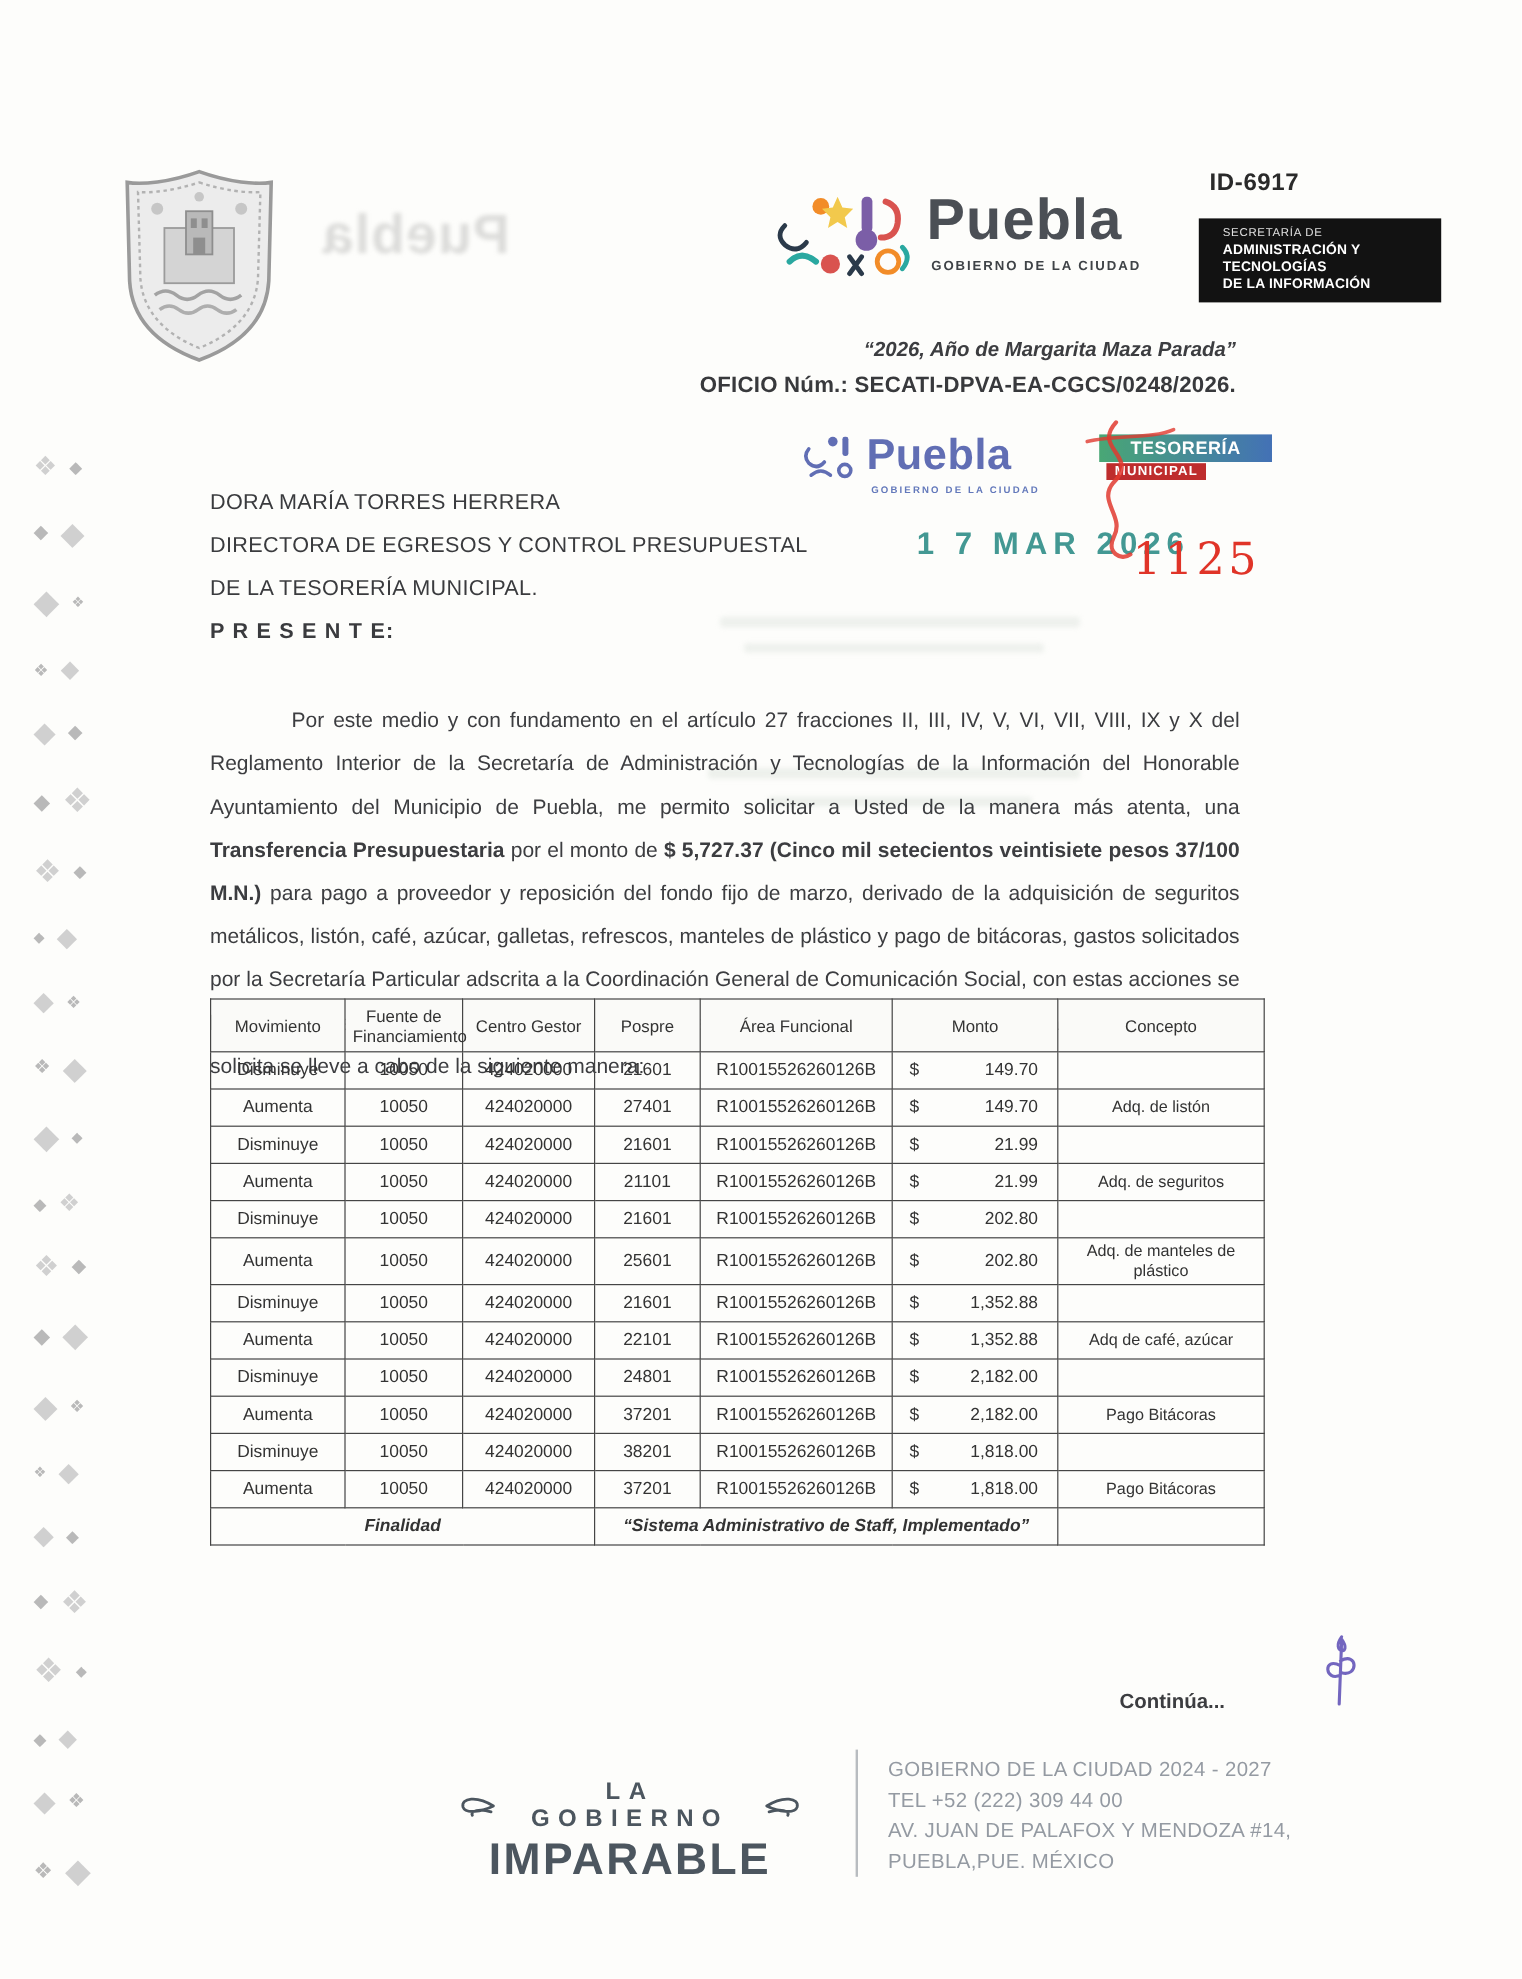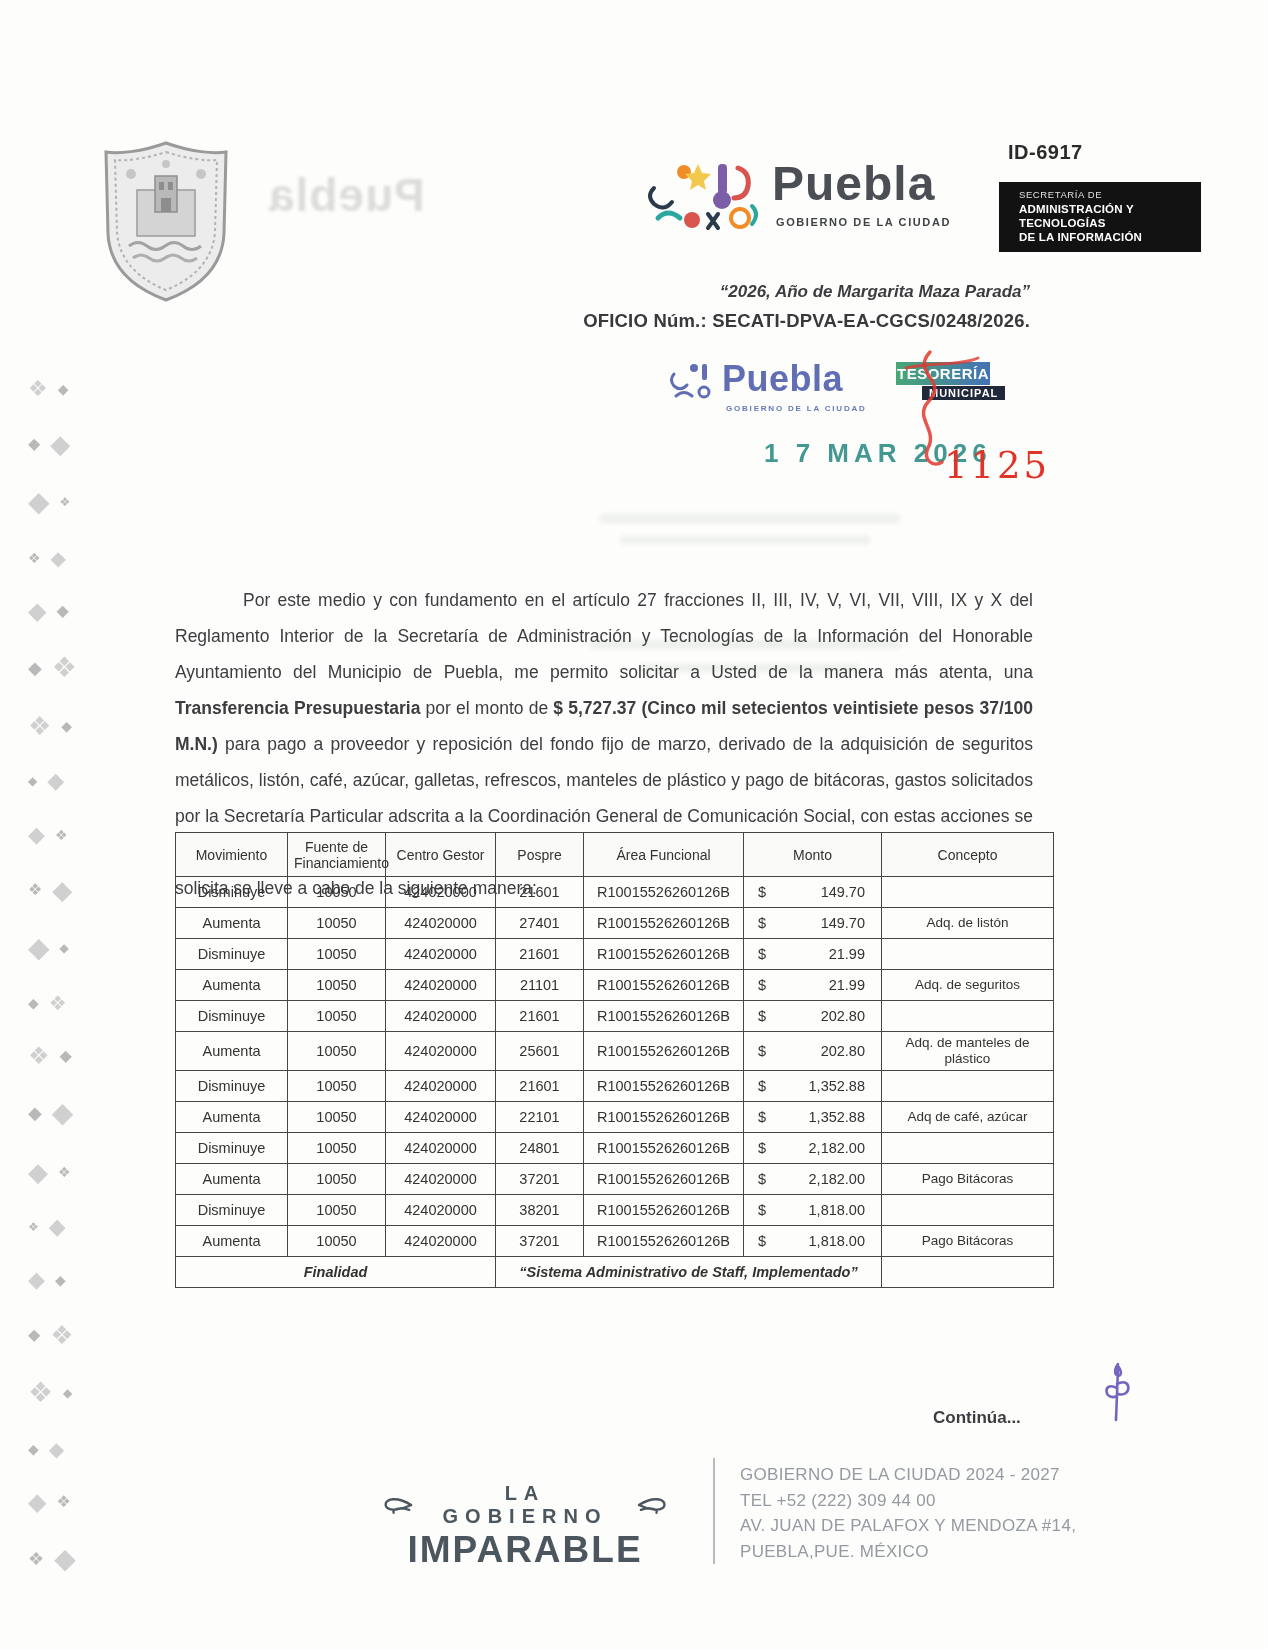--- a/index.html
+++ b/index.html
@@ -53,23 +53,23 @@
   .oficio-number {
     position:absolute; left:500px; top:310px; width:530px; text-align:right;
     font-size:18.5px; font-weight:600; color:#38393c; letter-spacing:.2px;
   }
 
   
   .stamp { position:absolute; left:660px; top:352px; width:380px; height:215px; }
   .stamp-brand-name { position:absolute; left:62px; top:6px; font-size:36px; font-weight:800; color:#4656a8; opacity:.85; letter-spacing:.5px; }
   .stamp-tagline { position:absolute; left:66px; top:52px; font-size:8px; font-weight:700; letter-spacing:1.8px; color:#4962b0; opacity:.85; }
   .stamp-badge { position:absolute; left:236px; top:10px; opacity:.92; }
-  .stamp-badge .b1 { display:inline-block; padding:3px 1px; font-size:15px; font-weight:800; color:#fff;
-    background:linear-gradient(90deg,#3aa06a,#3466b0); letter-spacing:.5px; }
-  .stamp-badge .b2 { display:block; margin:1px 0 0 26px; width:max-content; padding:1px 7px; font-size:11px; font-weight:700; color:#fff; background:#0f172a; letter-spacing:1px; }
+  .stamp-badge .b1 { display:inline-block; padding:3px 26px; font-size:15px; font-weight:800; color:#fff;
+    background:linear-gradient(90deg,#3aa06a,#3466b0); letter-spacing:.5px;margin-left:20px; }
+  .stamp-badge .b2 { display:block; margin:1px 0 0 26px; width:max-content; padding:1px 7px; font-size:11px; font-weight:700; color:#fff; background:#b91c1c; letter-spacing:1px; }
   .stamp-date { position:absolute; left:104px; top:86px; font-size:26px; font-weight:700; color:#2f8e88; letter-spacing:5px; opacity:.9; }
   .stamp-folio { position:absolute; left:284px; top:92px; font-family:"DejaVu Serif", serif; font-size:37px; color:#e03428; letter-spacing:3px; }
   .stamp-office { position:absolute; left:20px; top:134px; width:300px; text-align:center; opacity:.92; }
   .stamp-office .o1 { font-size:15px; font-weight:700; color:#e0584a; line-height:19px; letter-spacing:.4px; }
   .stamp-office .o2, .stamp-office .o3 { font-size:14px; font-weight:700; color:#3f9e52; line-height:17px; letter-spacing:.4px; }
   .stamp-office .o4 { font-size:11px;  font-weight:700; color:#49a35c; line-height:15px; letter-spacing:.8px; }
   .stamp-office .o5 { font-size:9.5px; font-weight:700; color:#49a35c; line-height:12px; letter-spacing:.8px; }
   .stamp-scribble { position:absolute; left:150px; top:-8px; }
 
   
@@ -271,20 +271,26 @@
       <span class="b2">MUNICIPAL</span>
     </div>
     <div class="stamp-date">1 7 MAR 2026</div>
     <div class="stamp-folio">1125</div>
     <svg class="stamp-scribble" width="180" height="140" viewBox="0 0 180 140">
       <path d="M120,8 C100,30 140,36 118,58 C104,74 128,86 118,104 C112,116 124,124 132,118" fill="none" stroke="#e0392f" stroke-width="3.5" stroke-linecap="round" opacity=".85"></path>
       <path d="M96,24 C120,18 150,22 168,14" fill="none" stroke="#e0392f" stroke-width="3" stroke-linecap="round" opacity=".8"></path>
     </svg>
   </div>
 
+  <div class="recipient">
+    <div>DORA MARÍA TORRES HERRERA</div>
+    <div>DIRECTORA DE EGRESOS Y CONTROL PRESUPUESTAL</div>
+    <div>DE LA TESORERÍA MUNICIPAL.</div>
+    <div class="salutation">P R E S E N T E:</div>
+  </div>
 
   <div class="body-par"><span>Por este medio y con fundamento en el artículo 27 fracciones II, III, IV, V, VI, VII, VIII, IX y X del Reglamento Interior de la Secretaría de Administración y Tecnologías de la Información del Honorable Ayuntamiento del Municipio de Puebla, me permito solicitar a Usted de la manera más atenta, una </span><span class="seg-bold">Transferencia Presupuestaria</span><span> por el monto de </span><span class="seg-bold">$ 5,727.37 (Cinco mil setecientos veintisiete pesos 37/100 M.N.)</span><span> para pago a proveedor y reposición del fondo fijo de marzo, derivado de la adquisición de seguritos metálicos, listón, café, azúcar, galletas, refrescos, manteles de plástico y pago de bitácoras, gastos solicitados por la Secretaría Particular adscrita a la Coordinación General de Comunicación Social, con estas acciones se lleva a cabo el programa denominado “Sistema de Administrativo de Staff, Implementado”, por lo que se solicita se lleve a cabo de la siguiente manera:</span></div>
 
   <div class="table-wrap">
     <table class="doc-table">
       <colgroup>
         <col style="width:112px">
           <col style="width:98px">
           <col style="width:110px">
         <col style="width:88px">

